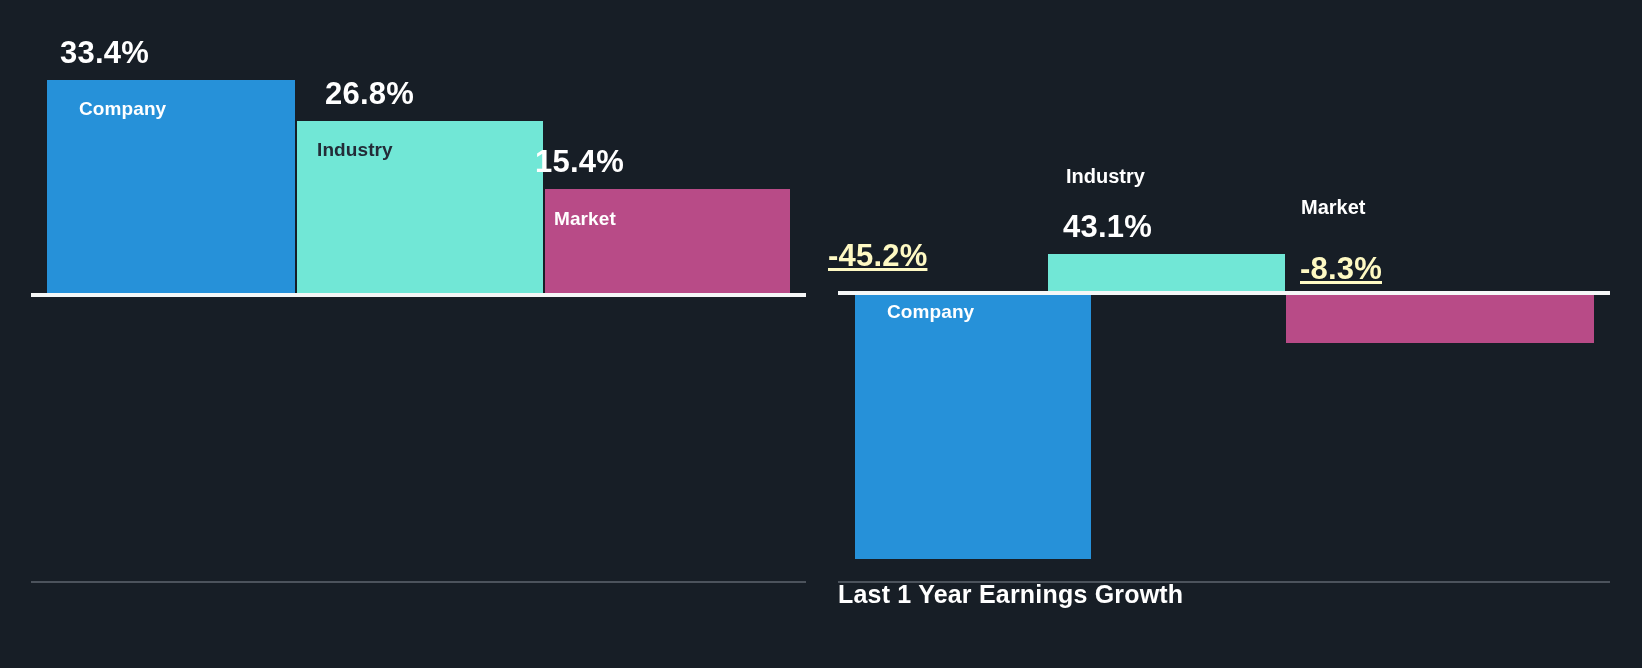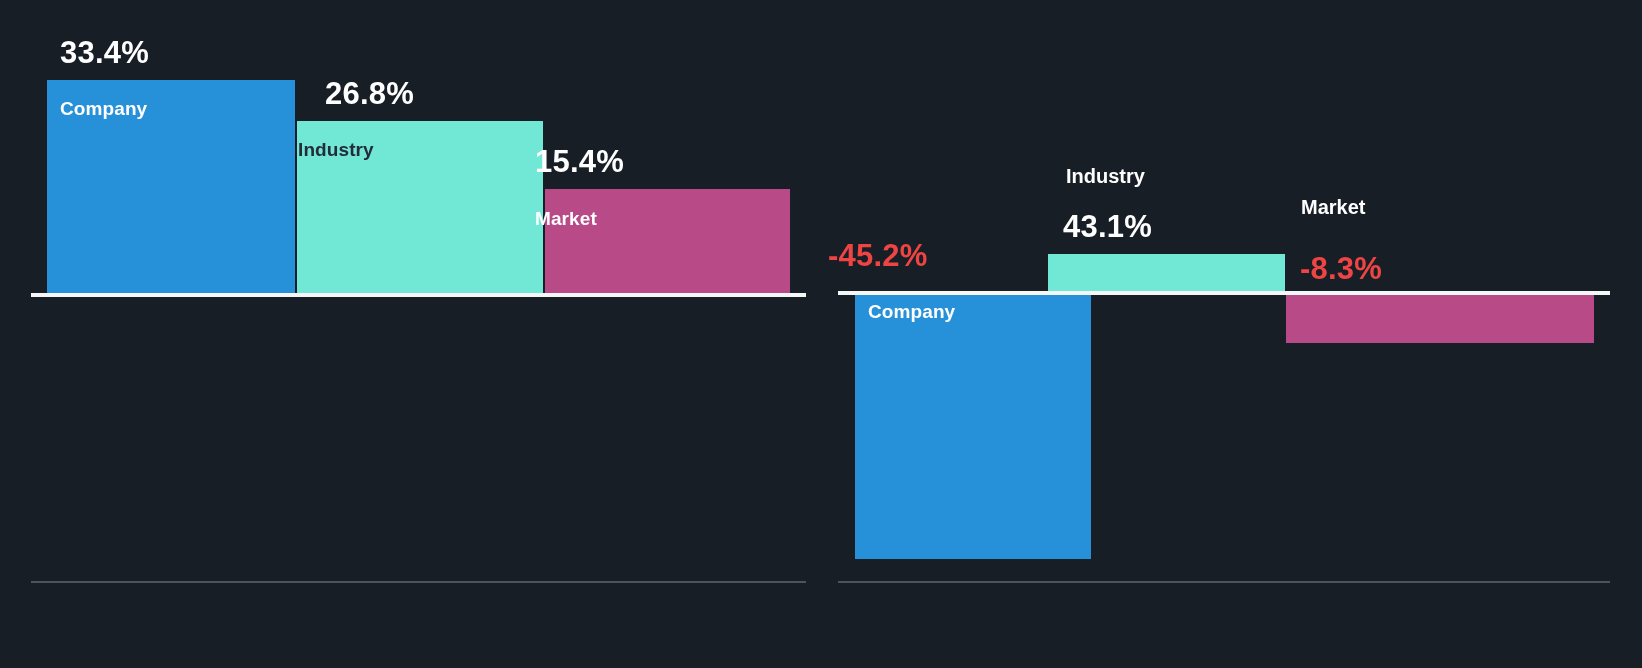--- a/index.html
+++ b/index.html
@@ -59,35 +59,36 @@
   .bar-industry { background: #71e7d6; }
   .bar-market   { background: #b84b87; }
 
   
   .bar-label {
     position: absolute;
     font-size: 19px;
     font-weight: bold;
     letter-spacing: 0.1px;
     white-space: nowrap;
+    margin-left: 19px;
   }
   .label-on-dark  { color: #ffffff; }
   .label-on-light { color: #232c38; }
 
   
   .value-label {
     position: absolute;
     font-size: 31px;
     font-weight: bold;
     letter-spacing: 0.2px;
     white-space: nowrap;
     line-height: 1;
   }
   .value-pos { color: #ffffff; }
-  .value-neg { color: #ef4444; }
+  .value-neg { color: #fef9c3; text-decoration: underline; }
 
   
   .outside-label {
     position: absolute;
     font-size: 20px;
     font-weight: bold;
     color: #ffffff;
     white-space: nowrap;
     line-height: 1;
   }
@@ -153,15 +154,16 @@
       <div class="value-label value-pos" style="left:225px; top:211px;">43.1%</div>
 
       <div class="bar bar-market" style="left:448px; top:295px; width:308px; height:48px;"></div>
       <div class="outside-label" style="left:463px; top:197px;">Market</div>
       <div class="value-label value-neg" style="left:462px; top:253px;">-8.3%</div>
 
       <div class="zero-axis" style="left:0px; right:32px; top:291px;"></div>
     </div>
 
     <div class="footer-rule" style="left:0; right:32px;"></div>
+    <div class="footer-title" style="left:0px;">Last 1 Year Earnings Growth</div>
   </section>
 
 </div>
 
 </body></html>

